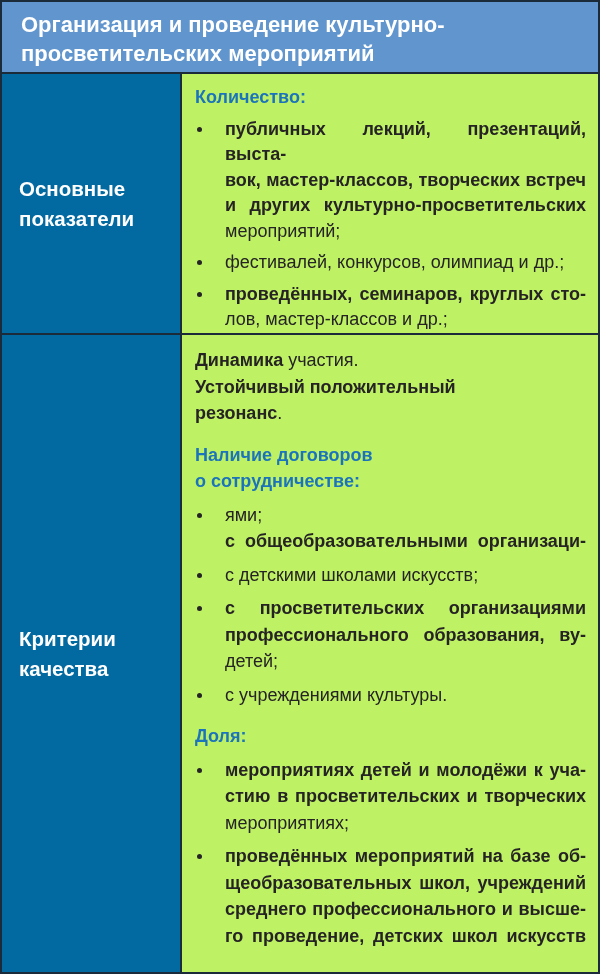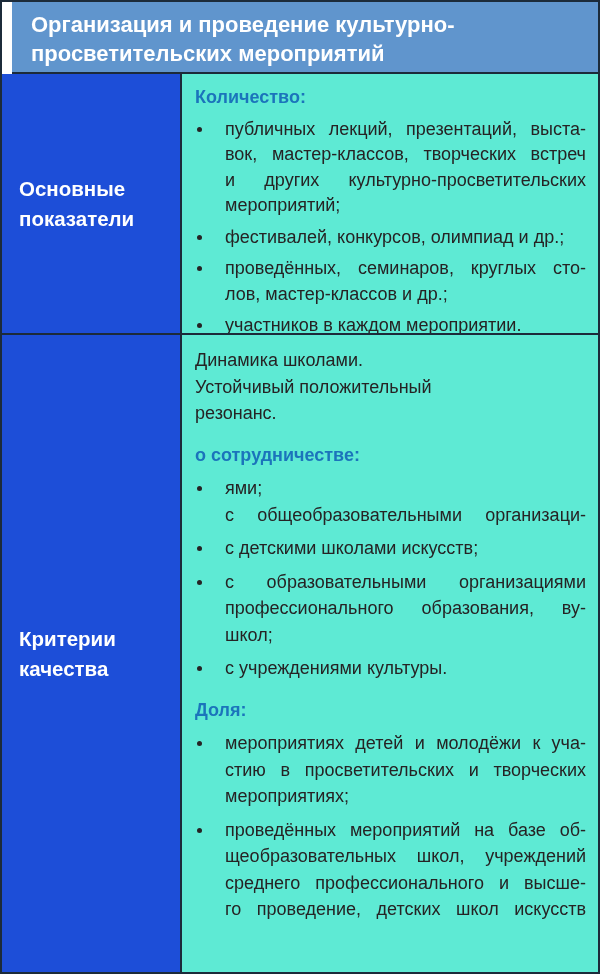--- a/index.html
+++ b/index.html
@@ -18,61 +18,60 @@
     grid-template-rows:72px 261px 1fr;
   }
   .hdr{
     grid-column:1 / -1;
     background:#6095cd;
     border-bottom:2px solid #1c2b3a;
     color:#ffffff;
     font-size:22px;font-weight:bold;line-height:29px;
     padding:8px 24px 0 19px;
     overflow:hidden;
-    margin-left:10px;
   }
   .lblcell{
-    background:#1d4ed8;
+    background:#0369a1;
     border-right:2px solid #1c2b3a;
     display:flex;align-items:center;
     padding:0 14px 0 17px;
     overflow:hidden;
   }
   .lbl{
     color:#ffffff;font-weight:bold;
     font-size:20.5px;line-height:30px;
   }
   .b-bottom{border-bottom:2px solid #1c2b3a;}
   .cell{
-    background:#5eead4;
+    background:#bef264;
     color:#262324;
     font-size:18px;
     padding:11px 12px 0 13px;
     overflow:hidden;
   }
   .c1{line-height:25.5px;}
   .c2{line-height:26.5px;padding-top:12px;}
   .h{margin-top:15px;color:#1b74bb;}
   .h:first-child{margin-top:0;}
   .hb{font-weight:bold;}
   .hs{font-weight:bold;}
   .rich{margin-top:0;}
-  .rich b{font-weight:normal;}
+  .rich b{font-weight:bold;}
   .bullet{display:flex;margin-top:6px;}
   .c2 .bullet{margin-top:7px;}
   .dotcol{flex:none;width:30px;position:relative;}
   .dotg{
     position:absolute;left:2px;top:10px;
     width:5px;height:5px;border-radius:50%;
     background:#262324;
   }
   .c2 .dotg{top:11px;}
   .btxt{flex:1;min-width:0;}
   .ln{text-align:left;}
-  .ln.j{text-align:justify;text-align-last:justify;}
+  .ln.j{text-align:justify;text-align-last:justify;font-weight:bold;}
 </style>
 </head>
 <body>
 
 <div class="page">
   <div class="tbl" id="tbl">
     <div class="hdr">
       <div>Организация и проведение культурно-просветительских мероприятий</div>
     </div>
 
@@ -118,25 +117,26 @@
           <div class="btxt">
             <div class="ln">участников в каждом мероприятии.</div>
           </div>
         </div>
       </div>
       <div class="lblcell">
         <div class="lbl">Критерии качества</div>
       </div>
       <div class="cell c2">
         <div class="rich">
-          <div class="ln"><b>Динамика</b><span> школами.</span></div>
+          <div class="ln"><b>Динамика</b><span> участия.</span></div>
           <div class="ln"><b>Устойчивый положительный</b></div>
           <div class="ln"><b>резонанс</b><span>.</span></div>
         </div>
         <div class="h">
+          <div class="hb">Наличие договоров</div>
           <div class="hs">о сотрудничестве:</div>
         </div>
         <div class="bullet">
           <div class="dotcol">
             <span class="dotg"></span>
           </div>
           <div class="btxt">
             <div class="ln">ями;</div>
             <div class="ln j">с общеобразовательными организаци-</div>
           </div>
@@ -147,23 +147,23 @@
           </div>
           <div class="btxt">
             <div class="ln">с детскими школами искусств;</div>
           </div>
         </div>
         <div class="bullet">
           <div class="dotcol">
             <span class="dotg"></span>
           </div>
           <div class="btxt">
-            <div class="ln j">с образовательными организациями</div>
+            <div class="ln j">с просветительских организациями</div>
             <div class="ln j">профессионального образования, ву-</div>
-            <div class="ln">школ;</div>
+            <div class="ln">детей;</div>
           </div>
         </div>
         <div class="bullet">
           <div class="dotcol">
             <span class="dotg"></span>
           </div>
           <div class="btxt">
             <div class="ln">с учреждениями культуры.</div>
           </div>
         </div>

